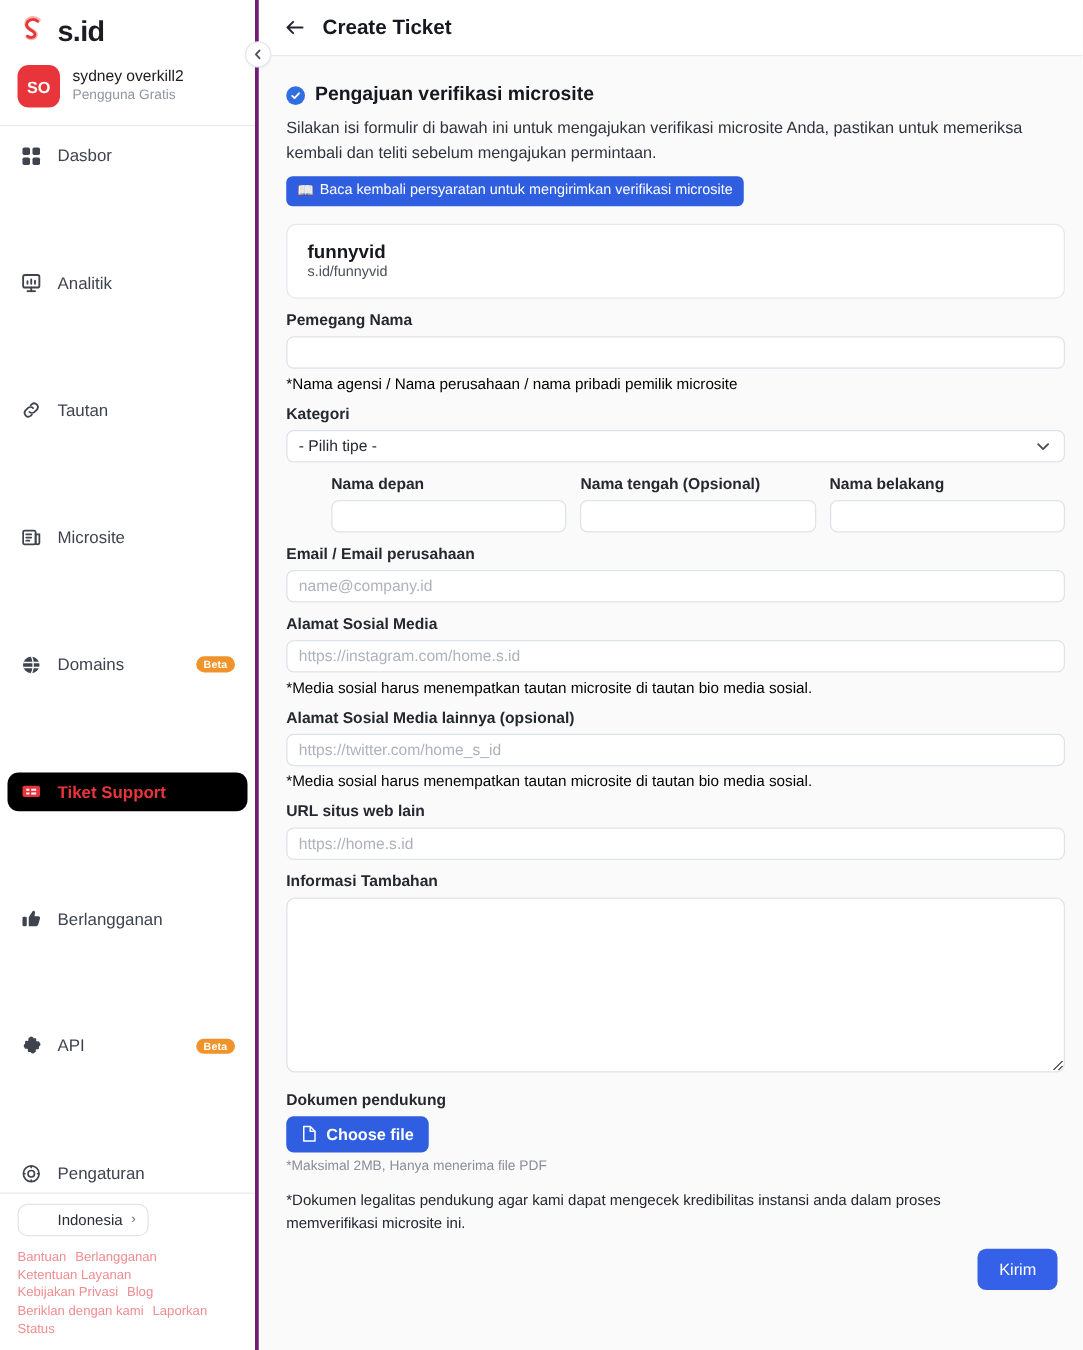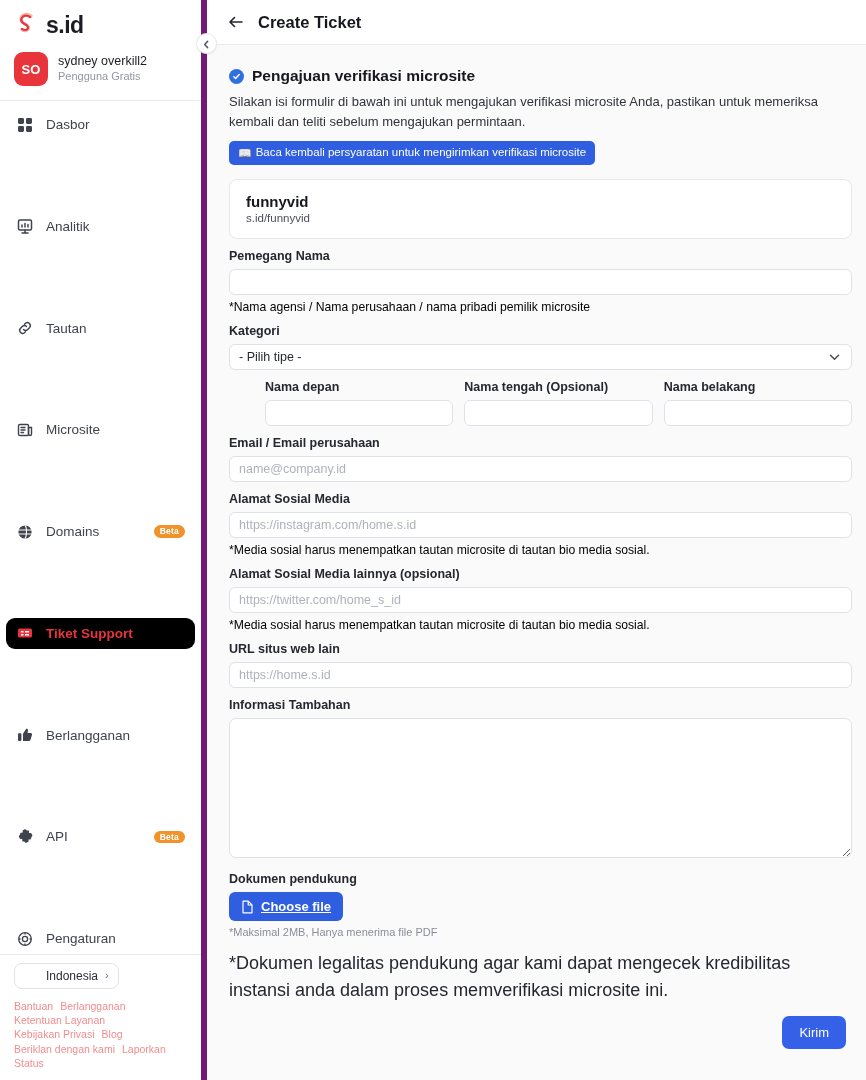--- a/index.html
+++ b/index.html
@@ -8,21 +8,21 @@
     font-family: "Liberation Sans", sans-serif;
     background: #ffffff;
     overflow: hidden;
   }
   .app { display: flex; width: 866px; height: 1080px; position: relative; }
 
   
   .sidebar {
     width: 207px; height: 1080px;
     background: #ffffff;
-    border-right: 6px solid #701a75;
+    border-right: 3px solid #701a75;
     display: flex; flex-direction: column;
     position: relative; flex: 0 0 207px;
   }
   .brand { display: flex; align-items: center; gap: 6px; padding: 11px 0 9px 14px; }
   .brand-mark { width: 26px; height: 28px; position: relative; }
   .brand-text { font-size: 23px; font-weight: 700; color: #1c1c22; letter-spacing: -0.5px; }
 
   .user-row { display: flex; align-items: center; gap: 10px; padding: 4px 14px 14px 14px; }
   .avatar {
     width: 34px; height: 34px; border-radius: 9px; background: #e8353c;
@@ -139,27 +139,27 @@
   .name-col { flex: 1 1 0; min-width: 0; }
 
   .ta {
     width: 100%; height: 140px; background: #fff;
     border: 1px solid #dfe2e8; border-radius: 7px;
     padding: 8px 10px; font-size: 12.5px; color: #25282f;
     font-family: "Liberation Sans", sans-serif; outline: none; resize: vertical;
   }
 
   .choose-file {
-    display: inline-flex; align-items: center; gap: 7px;
+    display: inline-flex; align-items: flex-start; gap: 7px;
     background: #2f5fe0; color: #fff; border: none; cursor: pointer;
-    font-size: 13px; font-weight: 700; padding: 7px 12px; border-radius: 6px; text-decoration: underline;
+    font-size: 13px; font-weight: 700; padding: 7px 12px; border-radius: 6px;
   }
   .choose-file svg { width: 13px; height: 14px; display: block; }
   .file-hint { font-size: 11px; color: #8a8e99; margin-top: 5px; }
-  .legal-note { font-size: 18px; color: #24272e; line-height: 1.5; margin-top: 12px; max-width: 590px; }
+  .legal-note { font-size: 12px; color: #24272e; line-height: 1.5; margin-top: 12px; max-width: 590px; }
 
   .submit-row { display: flex; justify-content: flex-end; padding: 12px 6px 0 0; }
   .submit-btn {
     background: #3461e8; color: #fff; border: none; cursor: pointer;
     font-size: 13px; font-weight: 400; padding: 9px 17px; border-radius: 7px;
   }
 </style>
 </head>
 <body>
 

